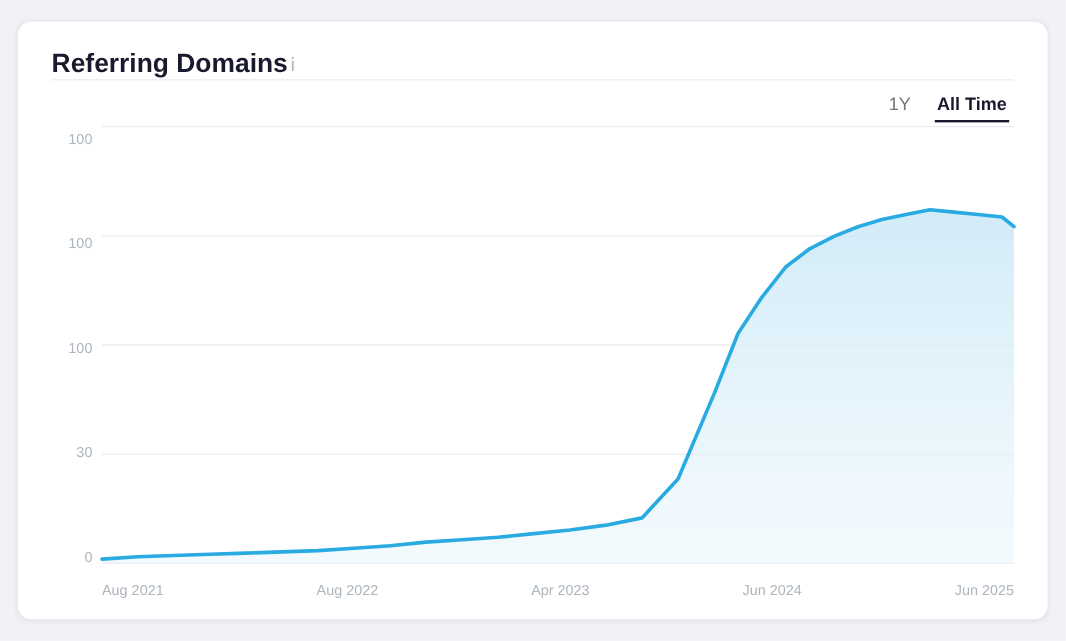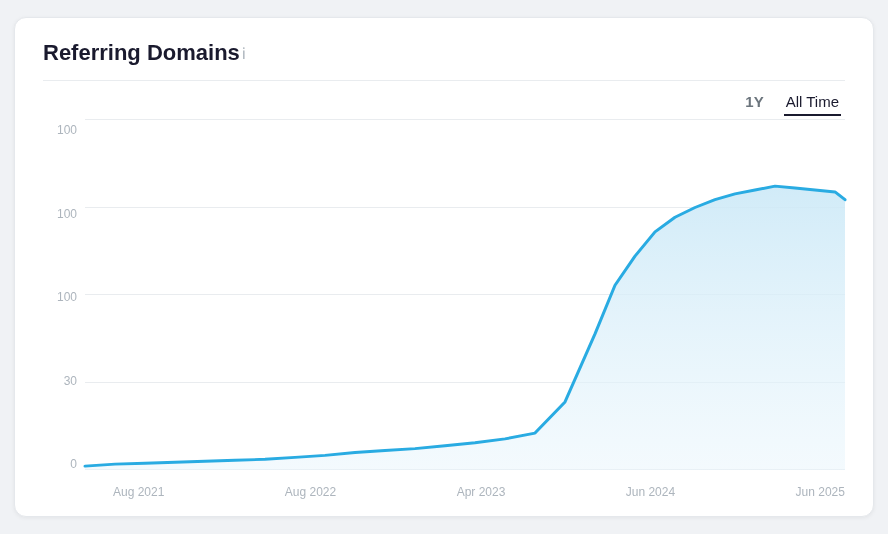--- a/index.html
+++ b/index.html
@@ -24,21 +24,21 @@
       display: flex;
       flex-direction: column;
       box-shadow: 0 1px 4px rgba(0,0,0,0.06);
     }
 
     .card-header {
       display: flex;
       align-items: center;
       gap: 2px;
       border-bottom: 1px solid #e9ecef;
-      padding-bottom: 14px;
+      padding-bottom: 0;
       margin-bottom: 8px;
       text-align: center;
     }
 
     .card-title {
       font-size: 22px;
       font-weight: 700;
       color: #1a1a2e;
     }
 
@@ -52,32 +52,32 @@
       display: flex;
       justify-content: flex-end;
       align-items: center;
       gap: 18px;
       margin-bottom: 4px;
       padding-right: 4px;
     }
 
     .time-btn {
       font-size: 15px;
-      font-weight: 700;
+      font-weight: 400;
       color: #6c757d;
       background: none;
       border: none;
       cursor: pointer;
       padding: 4px 2px;
       border-bottom: 2px solid transparent;
     }
 
     .time-btn.active {
       color: #1a1a2e;
-      font-weight: 400;
+      font-weight: 700;
       border-bottom: 2px solid #1a1a2e;
     }
 
     .chart-area {
       flex: 1;
       position: relative;
       display: flex;
     }
 
     .y-axis {
@@ -137,21 +137,20 @@
       height: 28px;
       display: flex;
       justify-content: space-between;
       align-items: flex-end;
     }
 
     .x-label {
       font-size: 12px;
       color: #adb5bd;
       line-height: 1;
-      margin-left: 28px;
     }
   </style>
 </head>
 <body>
 
 <div class="card">
   <div class="card-header">
     <span class="card-title">Referring Domains</span>
     <span class="info-icon">ℹ</span>
   </div>

